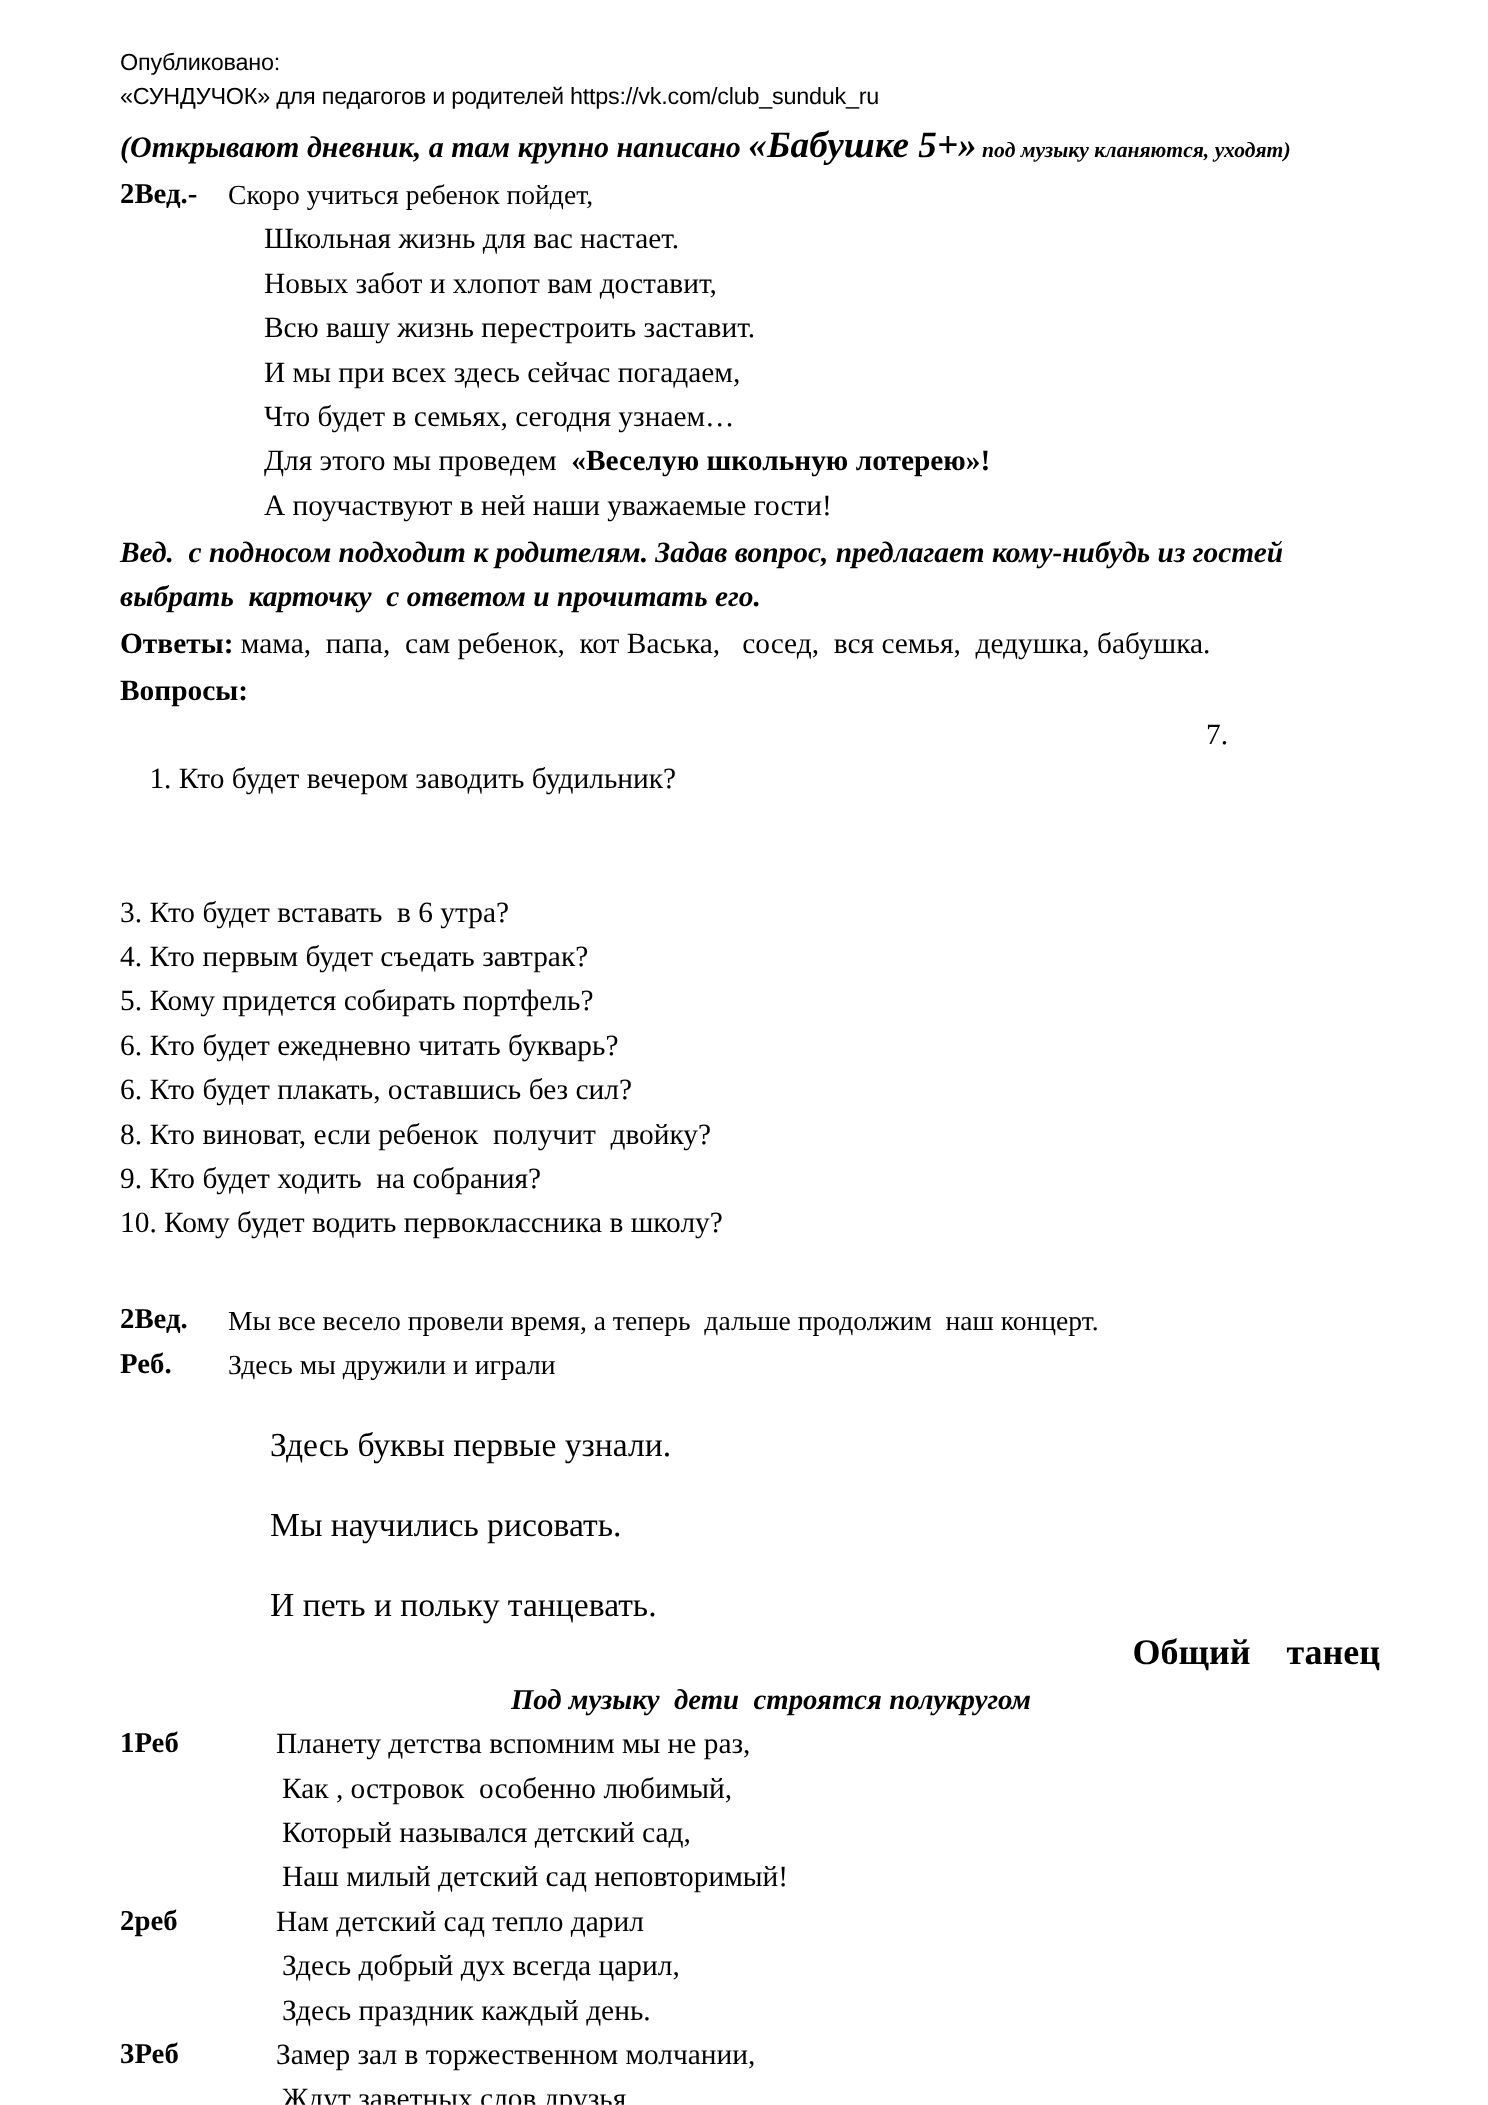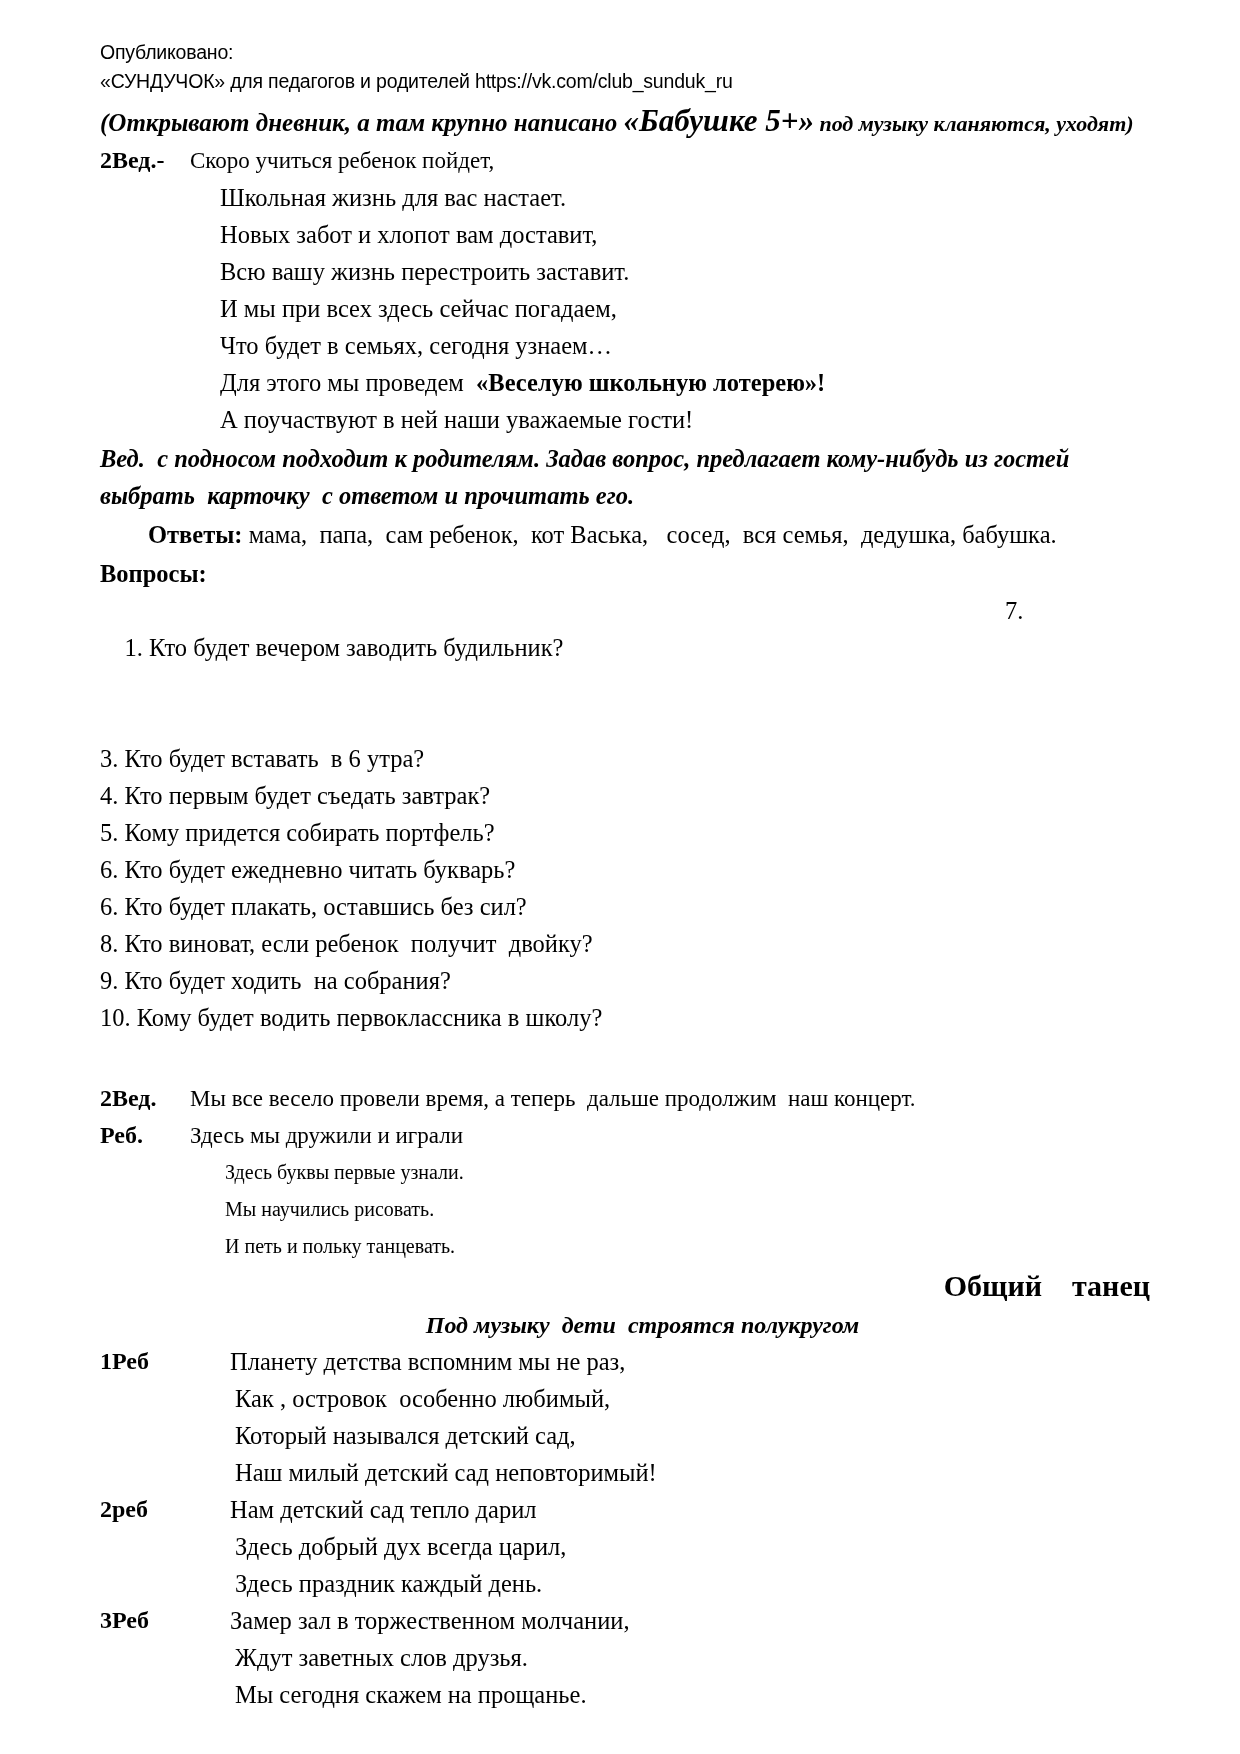--- a/index.html
+++ b/index.html
@@ -39,21 +39,21 @@
     font-size: 25px;
     line-height: 37px;
     margin: 6px 0 0 0;
   }
   .stage .big {
     font-size: 31px;
     font-style: italic;
     font-weight: bold;
   }
   .stage .tail {
-    font-size: 22px;
+    font-size: 18px;
   }
 
   .speaker-row {
     display: flex;
     align-items: flex-start;
     line-height: 37px;
   }
   .speaker {
     font-weight: bold;
     font-size: 24px;
@@ -67,43 +67,44 @@
     line-height: 37px;
     white-space: pre-wrap;
   }
   .verse-line {
     font-size: 24.5px;
     line-height: 37px;
     padding-left: 120px;
     white-space: pre-wrap;
   }
   .verse-line-2 {
-    font-size: 20px;
+    font-size: 28px;
     line-height: 37px;
     padding-left: 125px;
     white-space: pre-wrap;
+    margin-top: 30px;
   }
   .bold-inline { font-weight: bold; }
 
   .narrative {
     font-style: italic;
     font-weight: bold;
     font-size: 24.5px;
     line-height: 37px;
     margin-top: 2px;
     white-space: pre-wrap;
   }
 
   .answers {
     font-size: 24.5px;
     line-height: 37px;
     margin-top: 2px;
     white-space: pre-wrap;
   }
-  .answers .lbl { font-weight: bold; margin-left: 48px; }
+  .answers .lbl { font-weight: bold; }
 
   .qhead {
     font-weight: bold;
     font-size: 24.5px;
     line-height: 37px;
     margin-top: 2px;
   }
   .question {
     font-size: 24.5px;
     line-height: 37px;

